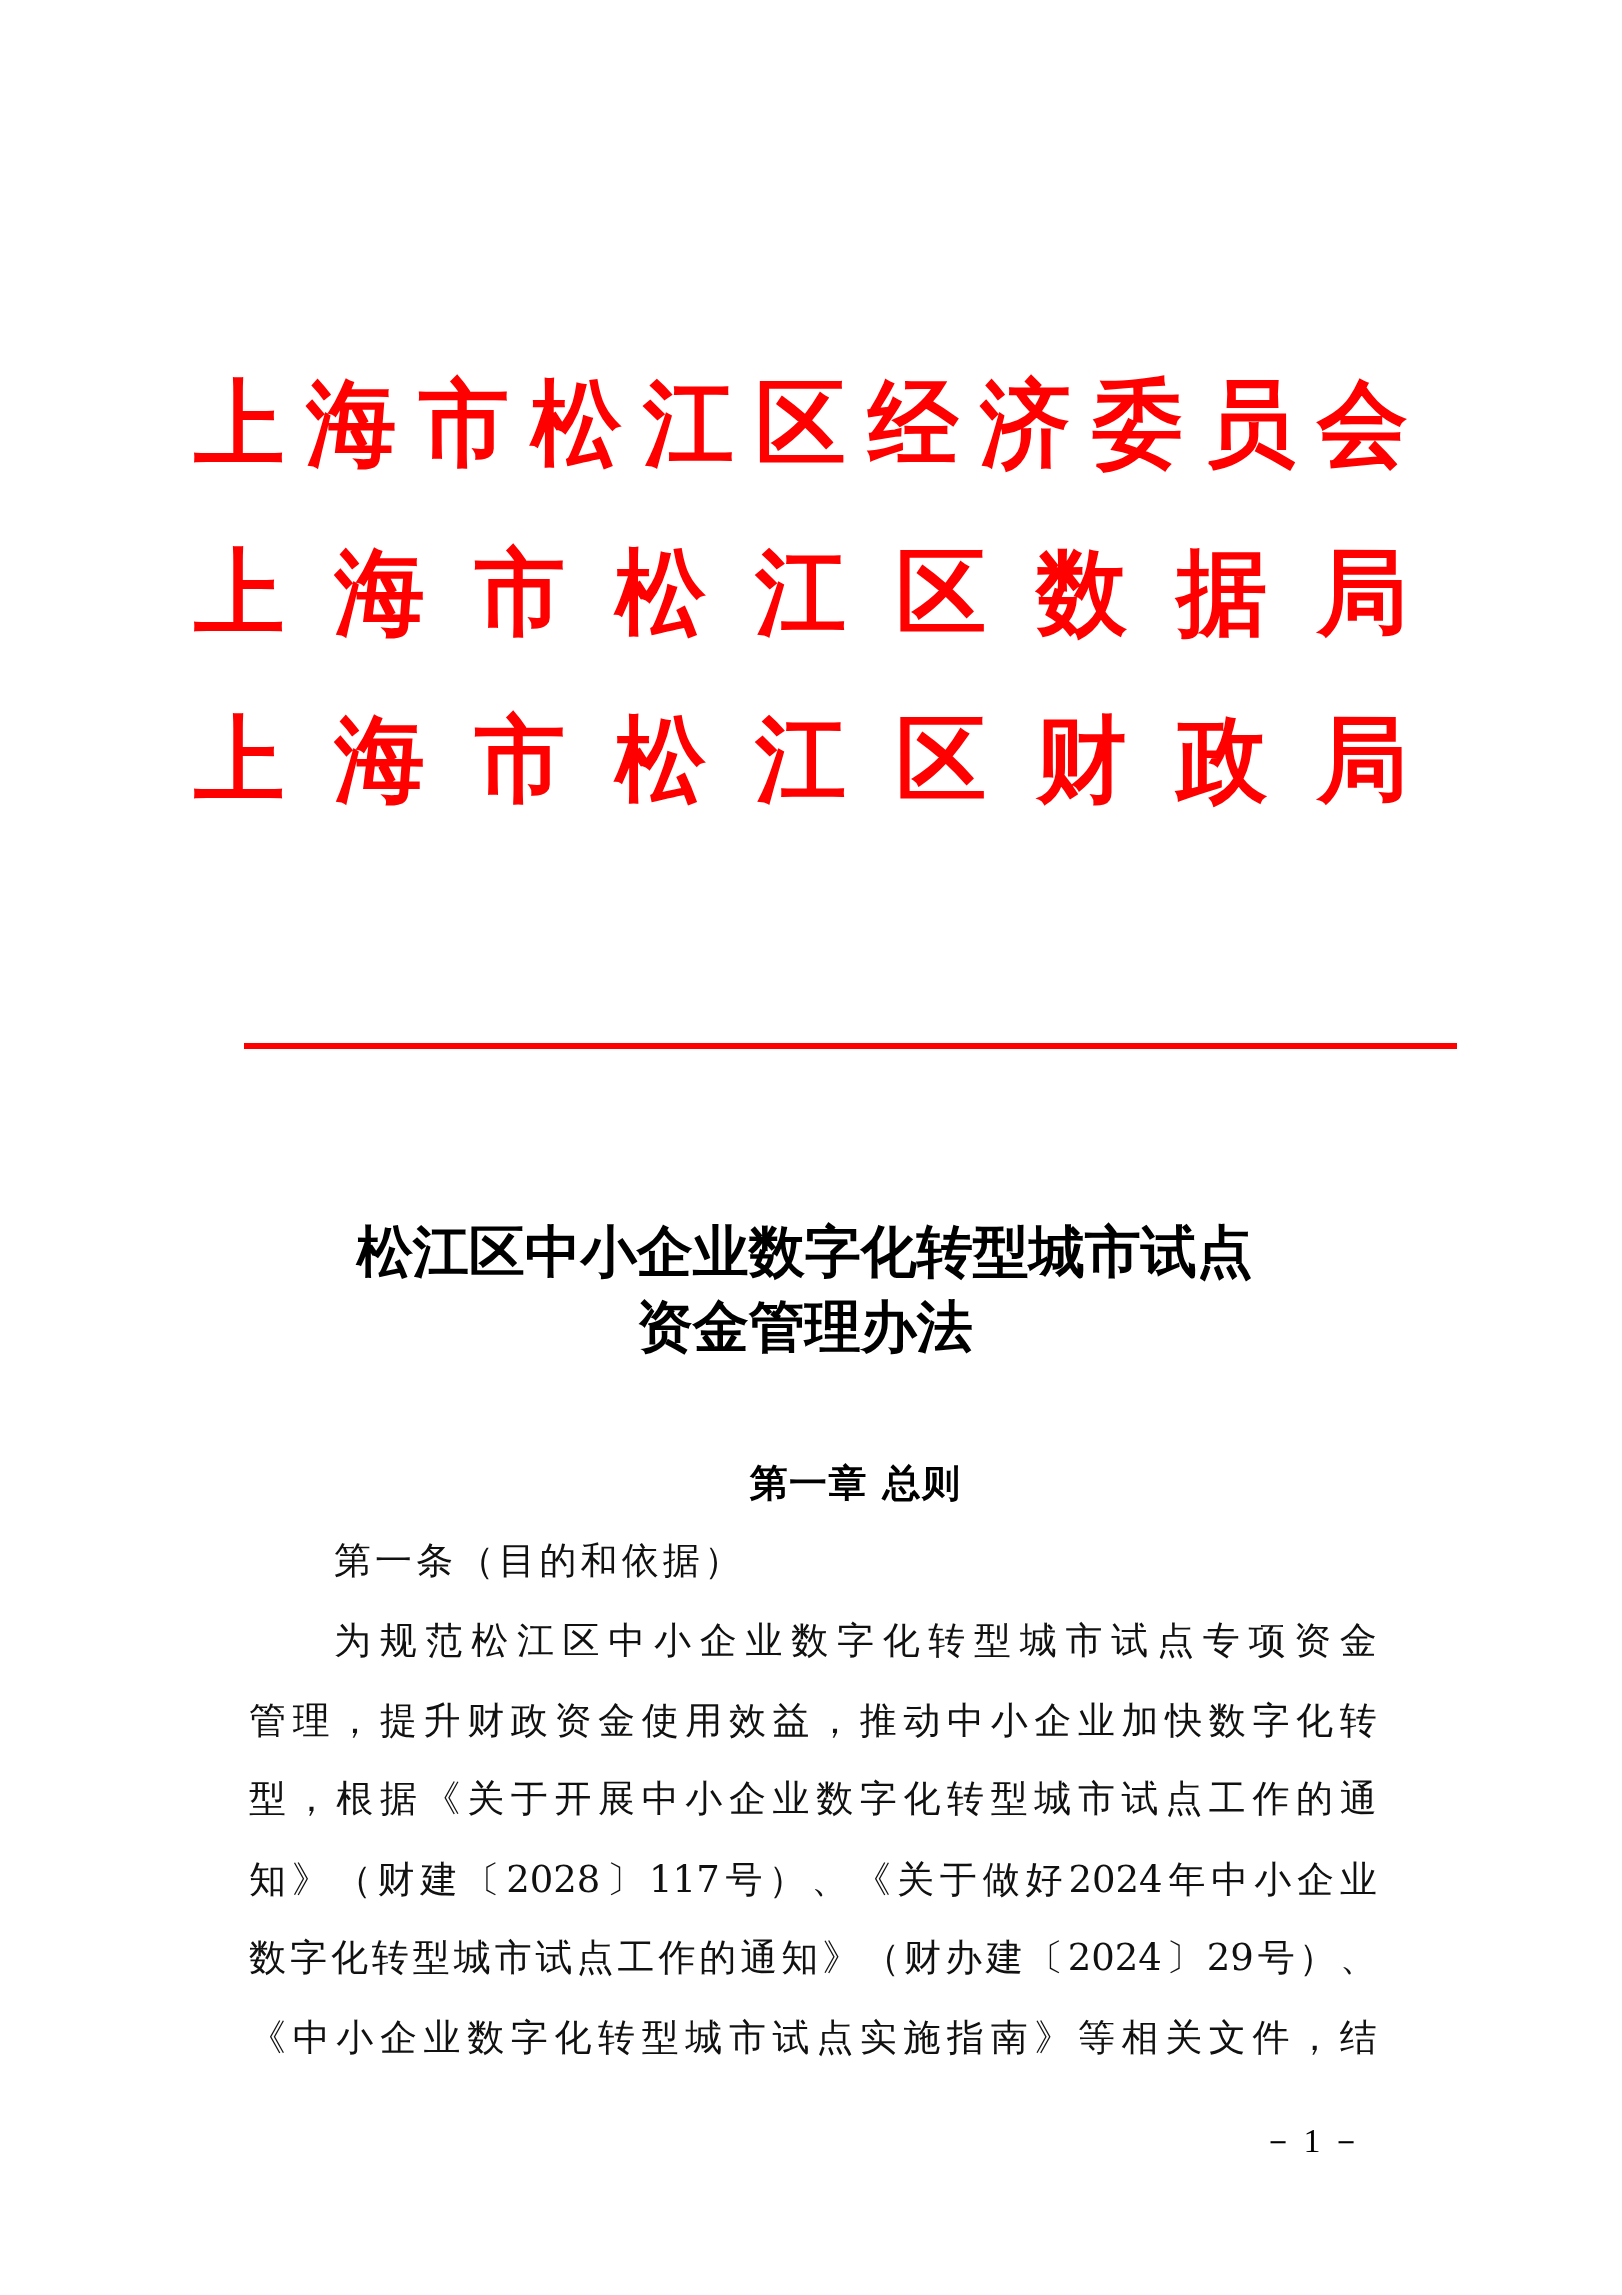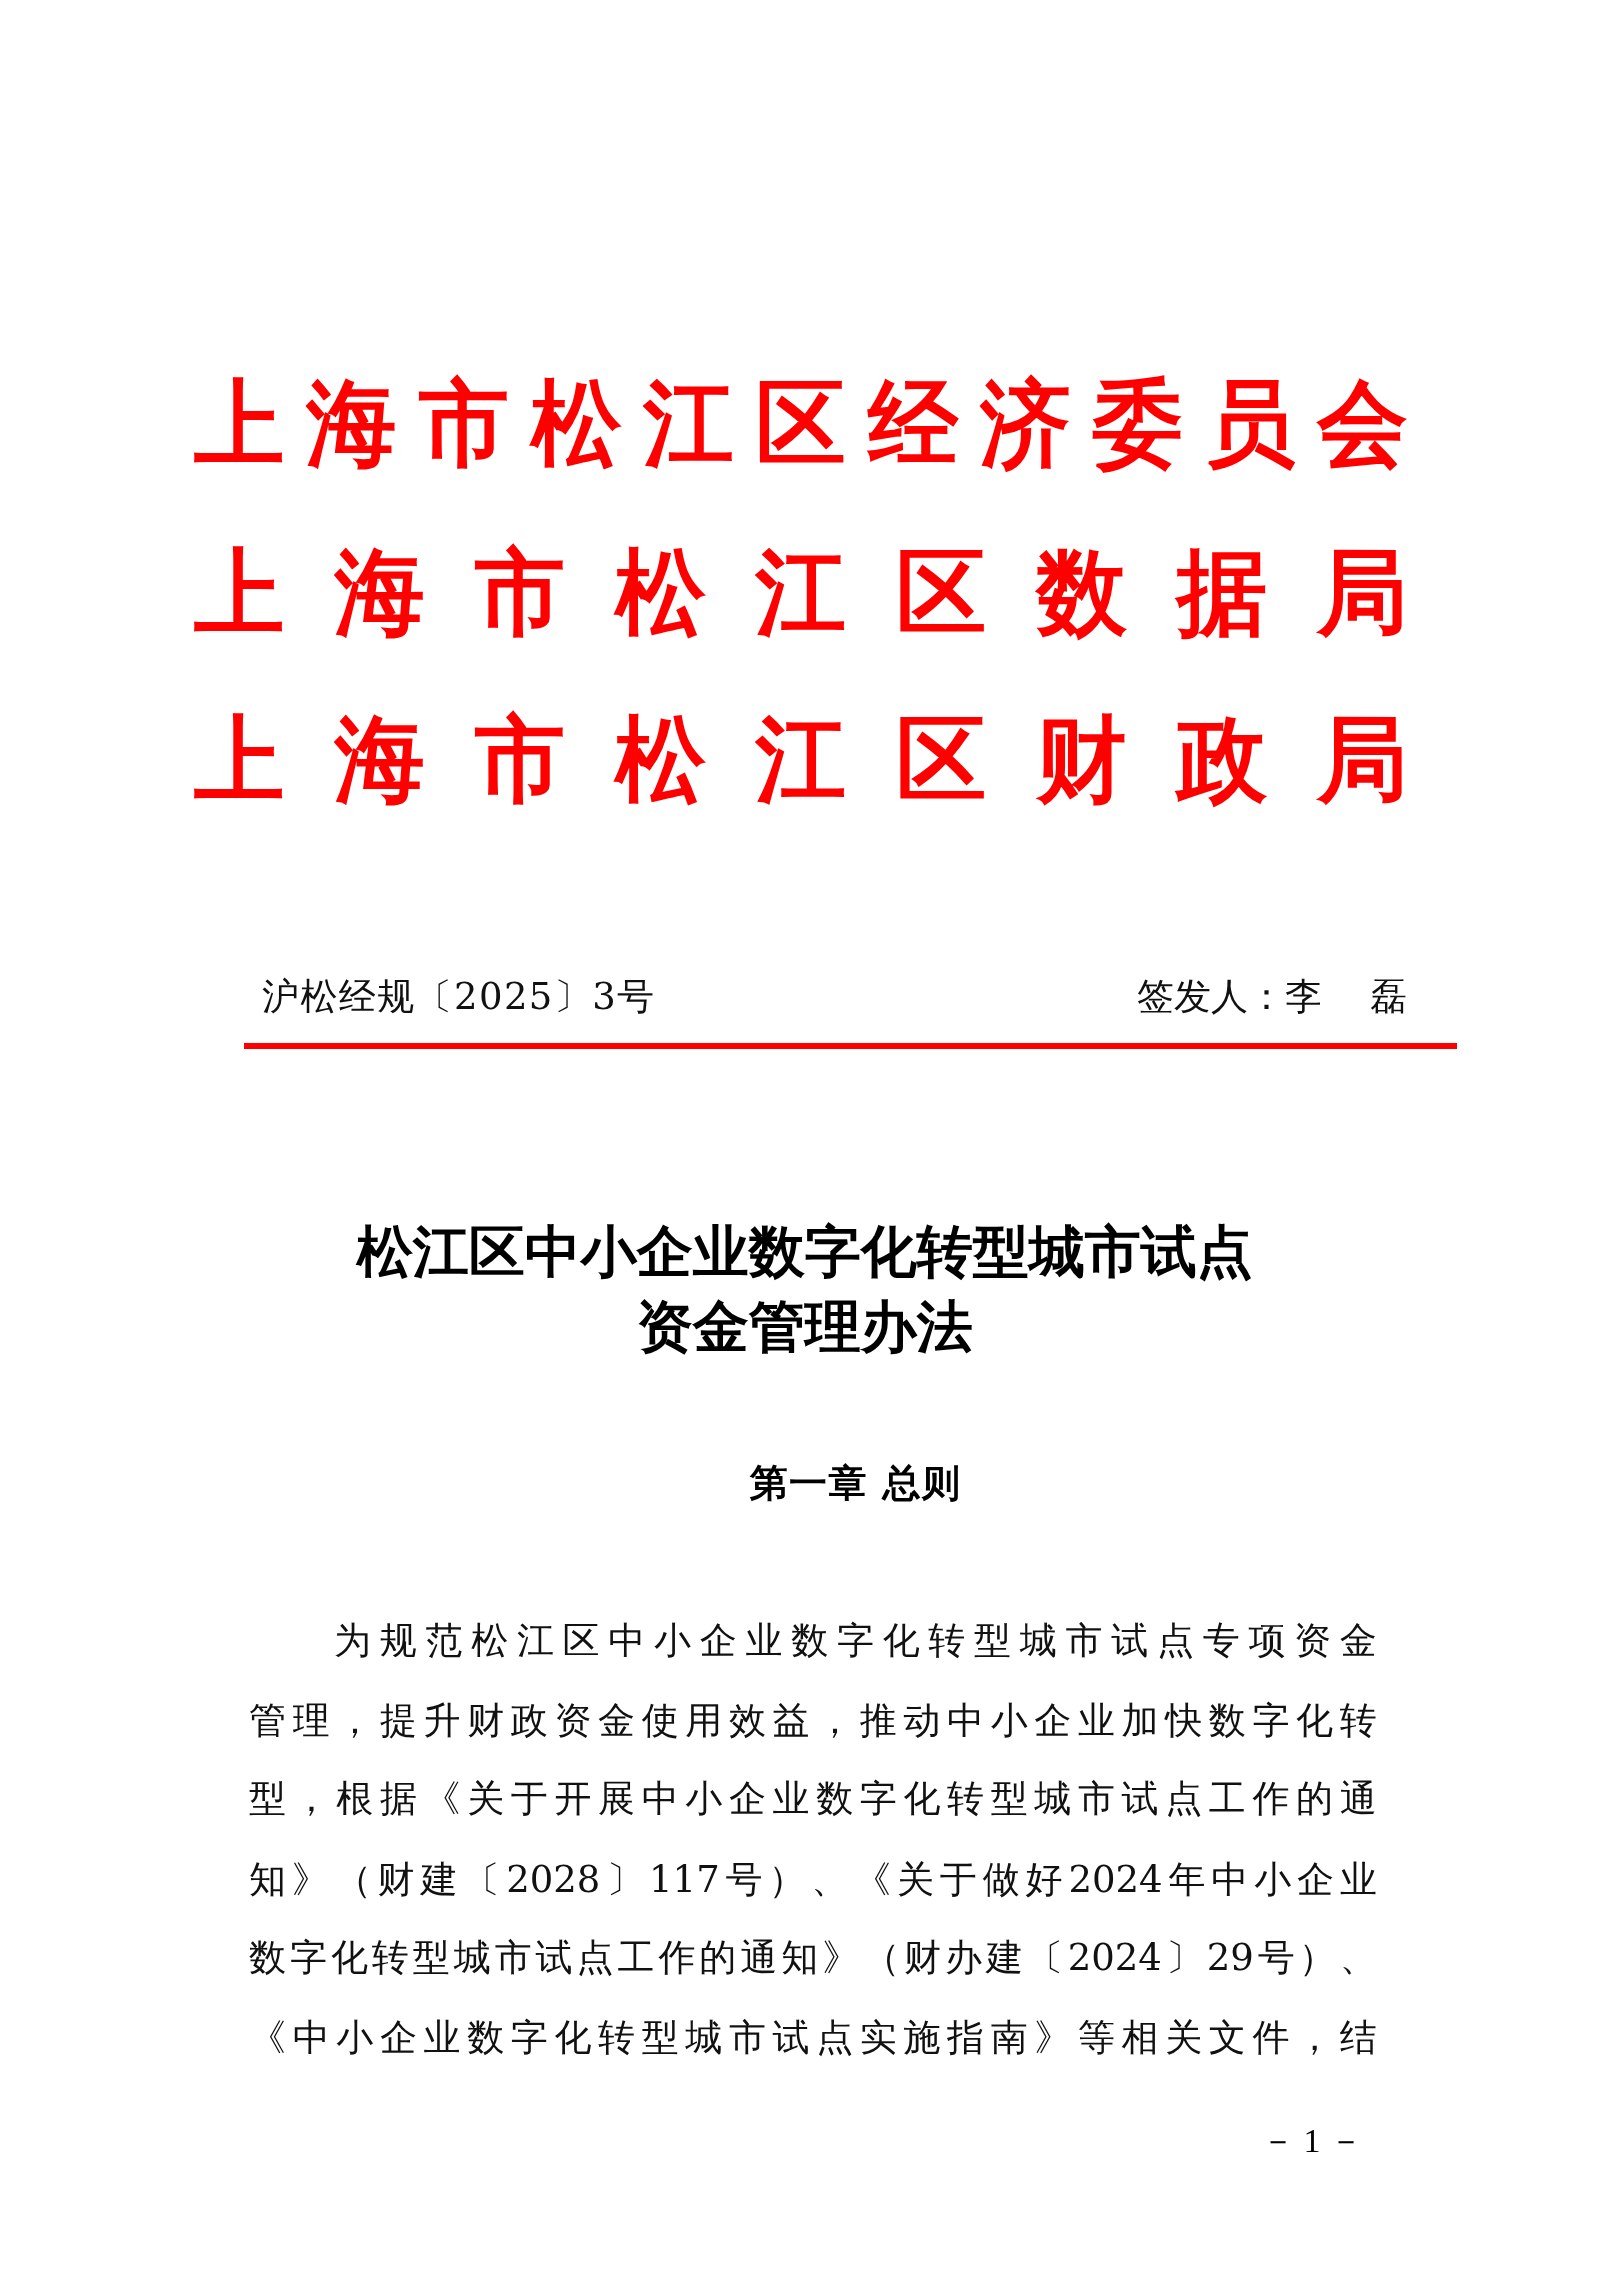--- a/index.html
+++ b/index.html
@@ -148,34 +148,29 @@
       <span>海</span>
       <span>市</span>
       <span>松</span>
       <span>江</span>
       <span>区</span>
       <span>财</span>
       <span>政</span>
       <span>局</span>
     </div>
 
-  <div class="docnum-row">
-    <span class="docnum">沪松经规〔2025〕3号</span>
-    <span class="signer">
-      <span>签发人：</span><span class="name">李</span><span class="gap"></span><span class="name">磊</span>
-    </span>
-  </div>
 
   <div class="red-rule"></div>
 
   <div class="doc-title" id="title1">松江区中小企业数字化转型城市试点</div>
   <div class="doc-title" id="title2">资金管理办法</div>
 
   <div class="chapter">第一章  总则</div>
 
+  <div class="body-text" id="article1">第一条（目的和依据）</div>
 
   <div class="body-text justified" id="p1">
       <span>为</span>
       <span>规</span>
       <span>范</span>
       <span>松</span>
       <span>江</span>
       <span>区</span>
       <span>中</span>
       <span>小</span>

